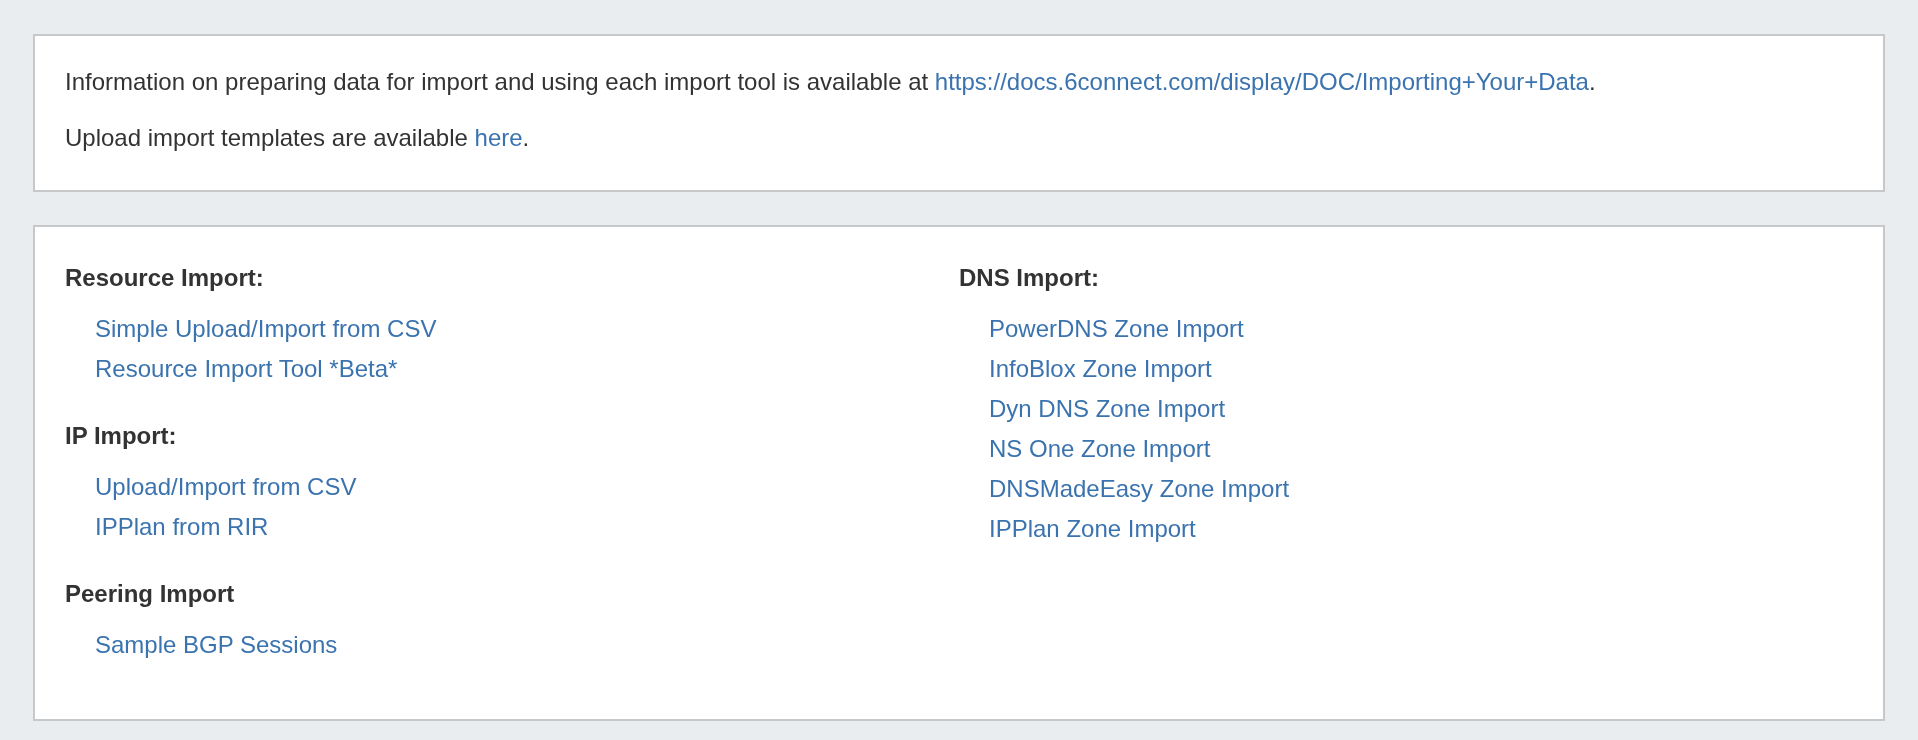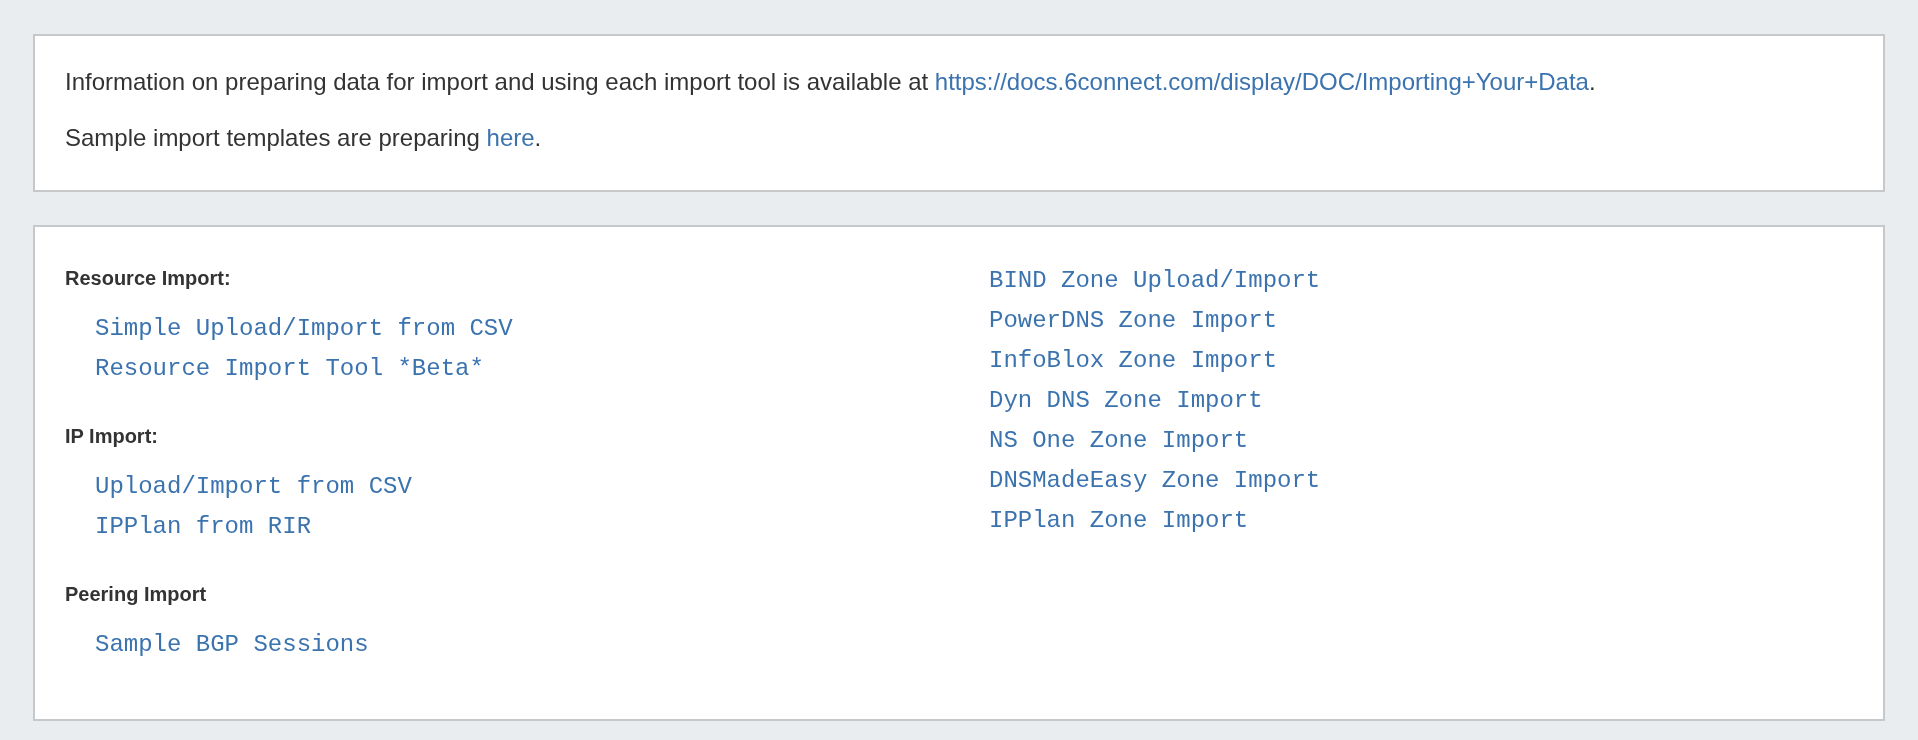--- a/index.html
+++ b/index.html
@@ -37,50 +37,49 @@
   
   .import-box {
     margin-top: 33px;
     padding: 34px 30px 54px 30px;
     display: flex;
     flex-direction: row;
   }
   .import-col { width: 50%; }
   .section h3 {
     margin: 30px 0 14px 0;
-    font-size: 20px;
+    font-size: 24px;
     line-height: 34px;
     font-weight: bold;
     color: #333333;
   }
   .section:first-child h3 { margin-top: 0; }
   .links { margin-left: 30px; }
   a.import-link {
     display: block;
     font-size: 24px;
     line-height: 40px;
     color: #3b73af;
     text-decoration: none;
     width: -moz-fit-content;
     width: fit-content;
-    font-family: Liberation Mono, monospace;
   }
   a.inline-link {
     color: #3b73af;
     text-decoration: none;
   }
 </style>
 </head>
 <body>
 
 <div class="page">
 
   <div class="box info-box">
     <p><span>Information on preparing data for import and using each import tool is available at </span><a class="inline-link" href="#">https://docs.6connect.com/display/DOC/Importing+Your+Data</a><span>.</span></p>
-    <p><span>Sample import templates are preparing </span><a class="inline-link" href="#">here</a><span>.</span></p>
+    <p><span>Upload import templates are available </span><a class="inline-link" href="#">here</a><span>.</span></p>
   </div>
 
   <div class="box import-box">
 
     <div class="import-col">
 
       <div class="section">
         <h3>Resource Import:</h3>
         <div class="links">
           <a class="import-link" href="#">Simple Upload/Import from CSV</a>
@@ -101,22 +100,22 @@
         <div class="links">
           <a class="import-link" href="#">Sample BGP Sessions</a>
         </div>
       </div>
 
     </div>
 
     <div class="import-col">
 
       <div class="section">
+        <h3>DNS Import:</h3>
         <div class="links">
-          <a class="import-link" href="#">BIND Zone Upload/Import</a>
           <a class="import-link" href="#">PowerDNS Zone Import</a>
           <a class="import-link" href="#">InfoBlox Zone Import</a>
           <a class="import-link" href="#">Dyn DNS Zone Import</a>
           <a class="import-link" href="#">NS One Zone Import</a>
           <a class="import-link" href="#">DNSMadeEasy Zone Import</a>
           <a class="import-link" href="#">IPPlan Zone Import</a>
         </div>
       </div>
 
     </div>

